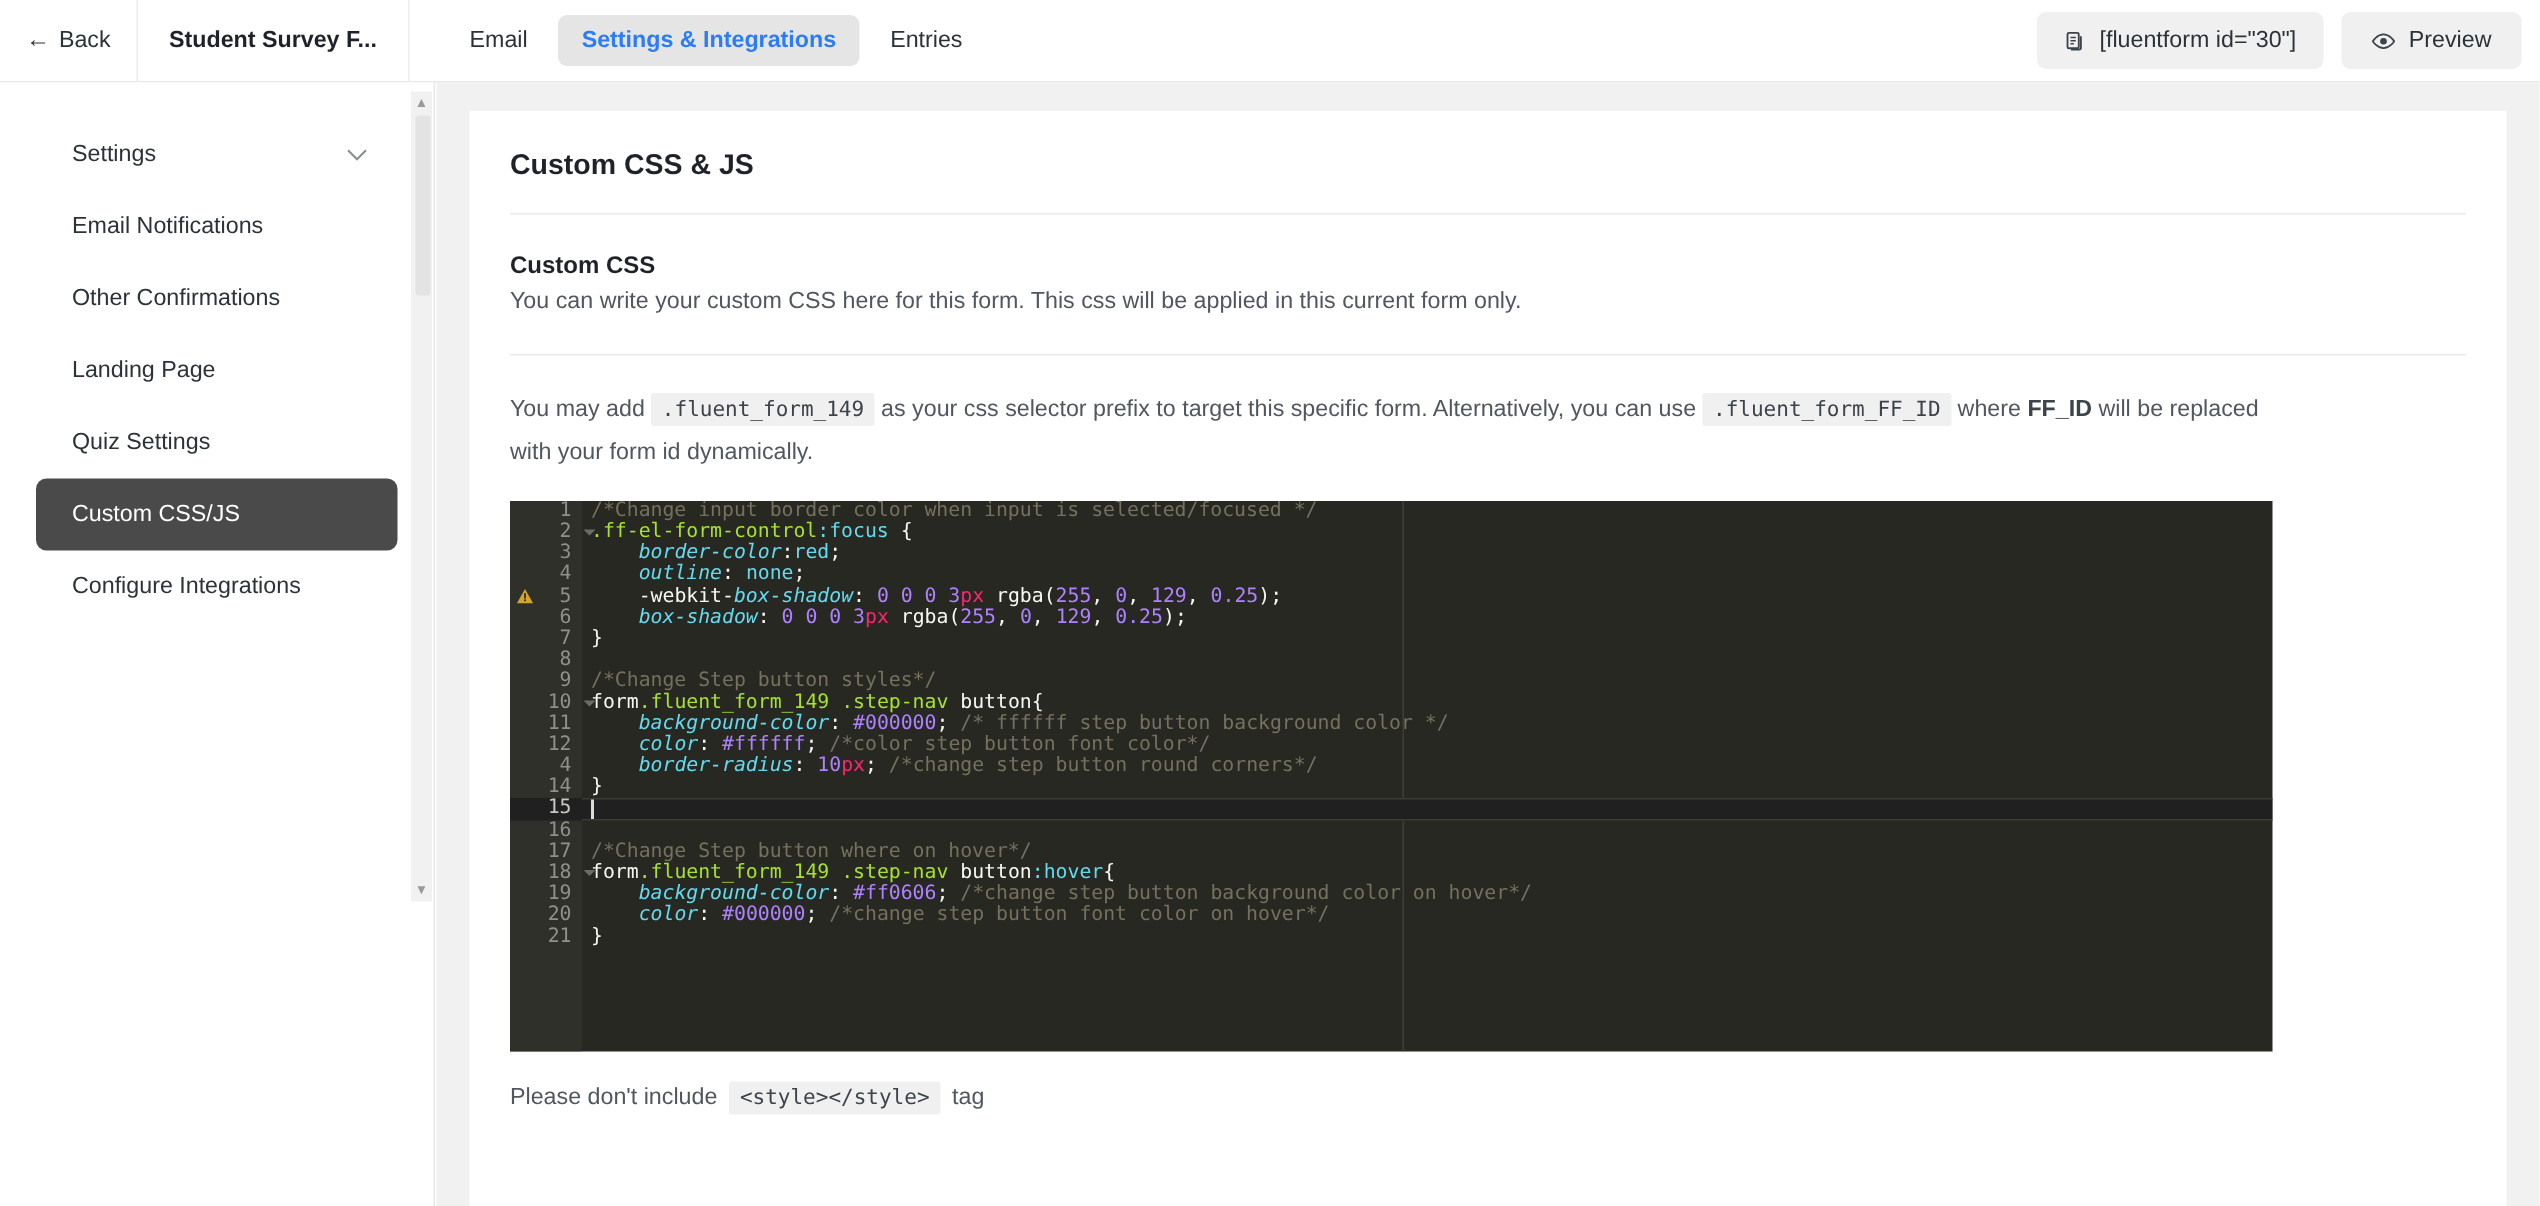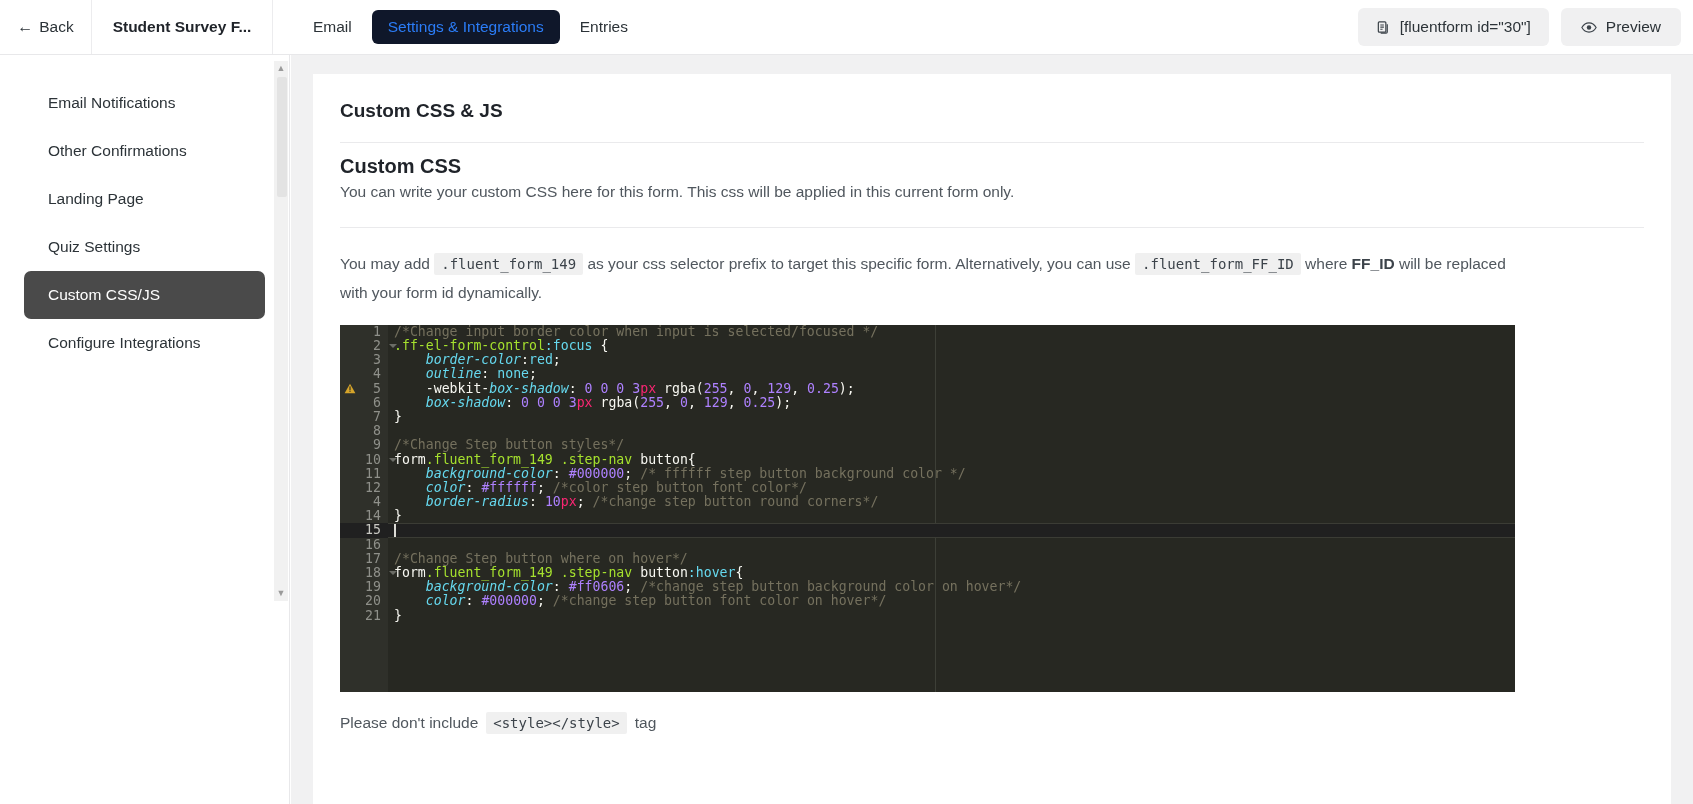--- a/index.html
+++ b/index.html
@@ -33,21 +33,21 @@
     border-right: 1px solid #ececee;
   }
   .form-title {
     font-size: 15.5px; color: #1f2329; font-weight: 600; white-space: nowrap;
   }
   .tabs { display: flex; align-items: center; gap: 4px; padding-left: 24px; }
   .tab {
     font-size: 15.5px; color: #2c3338; padding: 8px 16px; border-radius: 6px;
     cursor: pointer; white-space: nowrap; line-height: 1.2;
   }
-  .tab.active { background: #0f172a; color: #2b7cf6; font-weight: 400; }
+  .tab.active { background: #e5e5e5; color: #2b7cf6; font-weight: 700; }
   .topbar-right {
     margin-left: auto; display: flex; align-items: center; gap: 12px;
     padding-right: 12px;
   }
   .chip {
     display: flex; align-items: center; gap: 9px;
     background: #f0f0f1; border-radius: 6px; padding: 10px 18px;
     font-size: 15.5px; color: #2c3338; cursor: pointer; white-space: nowrap;
   }
   .chip.preview { padding: 10px 20px; }
@@ -94,22 +94,22 @@
   .card {
     background: #ffffff; width: 100%; min-height: 740px;
     padding: 22px 27px 0 27px;
   }
   .card-title {
     font-size: 19px; font-weight: 600; color: #1f2329;
     padding: 4px 0 20px 0;
     border-bottom: 1px solid #eaeaec;
   }
   .section-label {
-    font-size: 20px; font-weight: 600; color: #1f2329;
-    margin-top: 12px;
+    font-size: 16px; font-weight: 600; color: #1f2329;
+    margin-top: 26px;
   }
   .section-desc {
     font-size: 15.5px; color: #50575e; margin-top: 3px; line-height: 1.45;
   }
   .hr { border-top: 1px solid #eaeaec; margin-top: 24px; }
   .hint {
     font-size: 15.5px; color: #50575e; margin-top: 22px; line-height: 1.85;
     max-width: 1175px;
   }
   code.inline {
@@ -218,20 +218,28 @@
           <path d="M1 6.5S4 1.3 9 1.3s8 5.2 8 5.2-3 5.2-8 5.2-8-5.2-8-5.2z" stroke="#3c434a" stroke-width="1.3"></path>
           <circle cx="9" cy="6.5" r="2.5" fill="#3c434a"></circle>
         </svg>
       </span>
       <span>Preview</span>
     </div>
   </div>
 </div>
 
 <div class="sidebar">
+  <div class="nav-item group">
+    <span>Settings</span>
+    <span class="chev">
+      <svg width="14" height="9" viewBox="0 0 14 9" fill="none" stroke="#8b8f94" stroke-width="1.4">
+        <path d="M1 1.2 7 7.2 13 1.2"></path>
+      </svg>
+    </span>
+  </div>
   <div class="nav-item">Email Notifications</div>
   <div class="nav-item">Other Confirmations</div>
   <div class="nav-item">Landing Page</div>
   <div class="nav-item">Quiz Settings</div>
   <div class="nav-item active">Custom CSS/JS</div>
   <div class="nav-item">Configure Integrations</div>
 
   <div class="sb-track">
     <span class="sb-arrow">▲</span>
     <span class="sb-arrow">▼</span>

